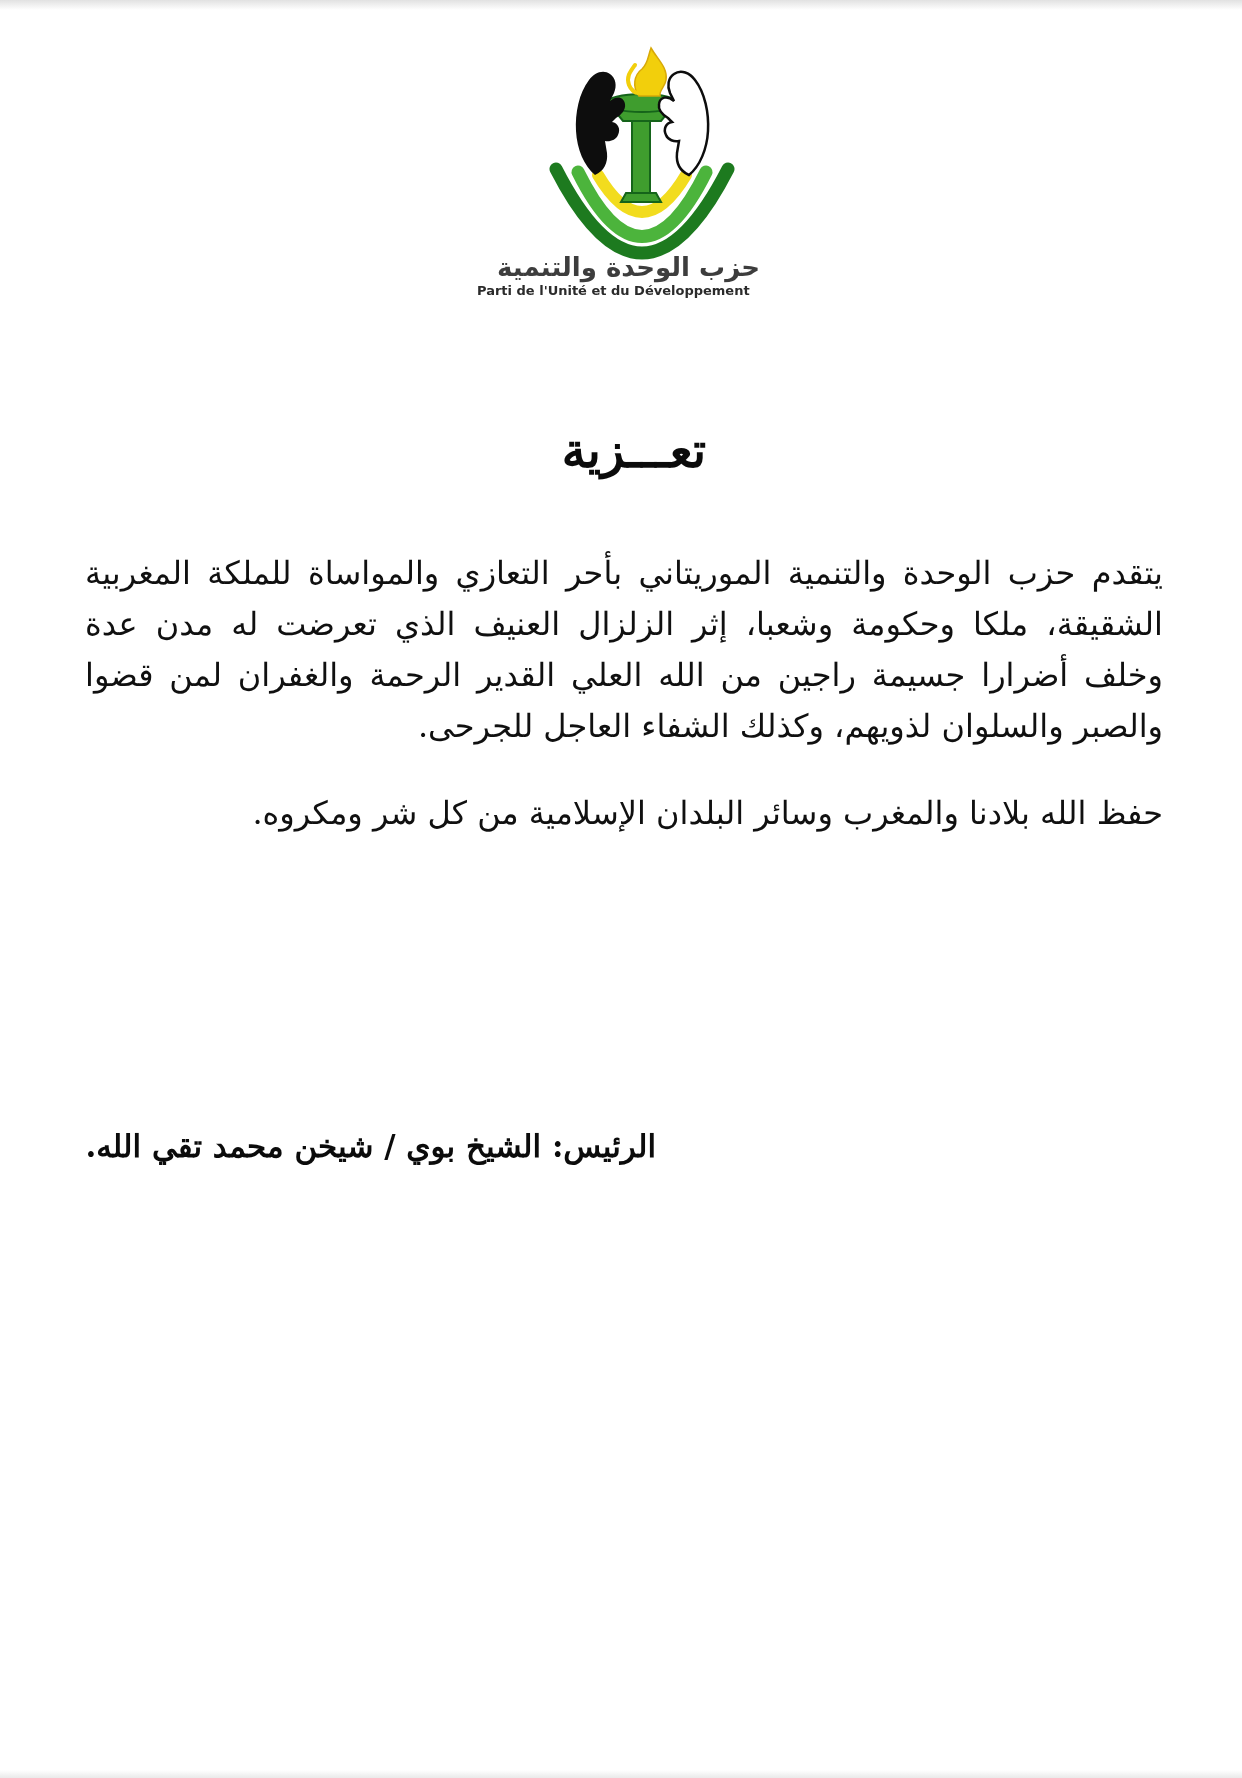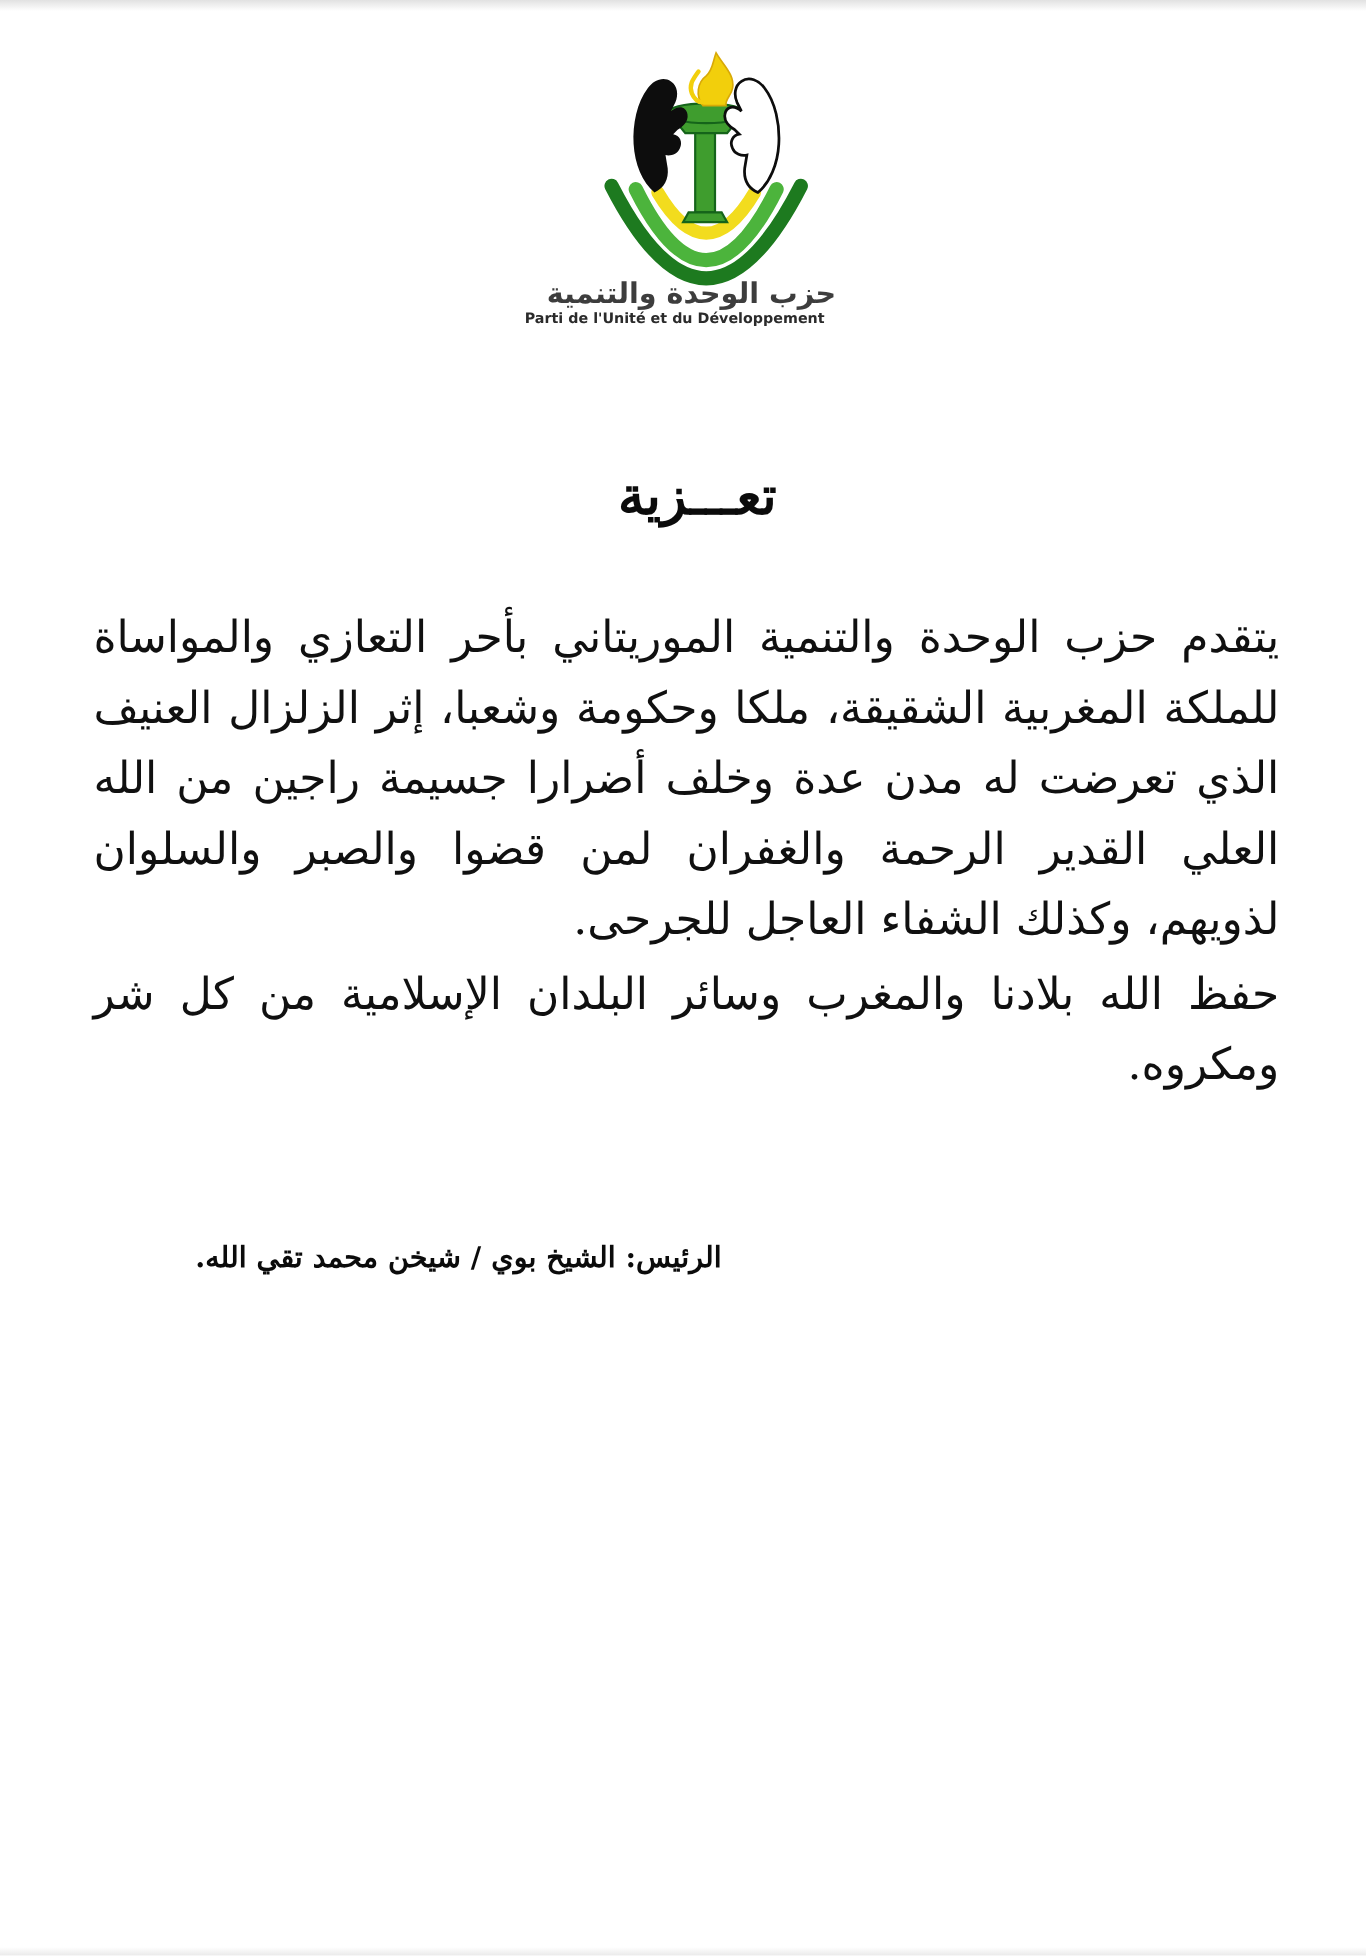--- a/index.html
+++ b/index.html
@@ -68,35 +68,35 @@
     color: #0b0b0b;
     letter-spacing: 1px;
   }
   .letter-body {
     position: absolute;
     top: 548px;
     left: 85px;
     width: 1078px;
     direction: rtl;
     text-align: justify;
-    font-size: 40px;
-    line-height: 64px;
+    font-size: 32px;
+    line-height: 51px;
     color: #101010;
   }
   .letter-body p { margin: 0; }
-  .letter-body p + p { margin-top: 4px; }
+  .letter-body p + p { margin-top: 36px; }
   .sig-line {
     position: absolute;
     direction: rtl;
     white-space: nowrap;
     font-weight: bold;
     color: #0b0b0b;
   }
   .sig-committee { top: 1058px; right: 753px; font-size: 31px; }
-  .sig-president { top: 1128px; right: 586px; font-size: 26px; }
+  .sig-president { top: 1128px; right: 586px; font-size: 31px; }
 </style>
 </head>
 <body>
 
 <div class="page">
 
   <div class="scan-band-top"></div>
 
   <svg class="logo-svg" viewBox="0 0 240 235" xmlns="http://www.w3.org/2000/svg">
     <defs>

